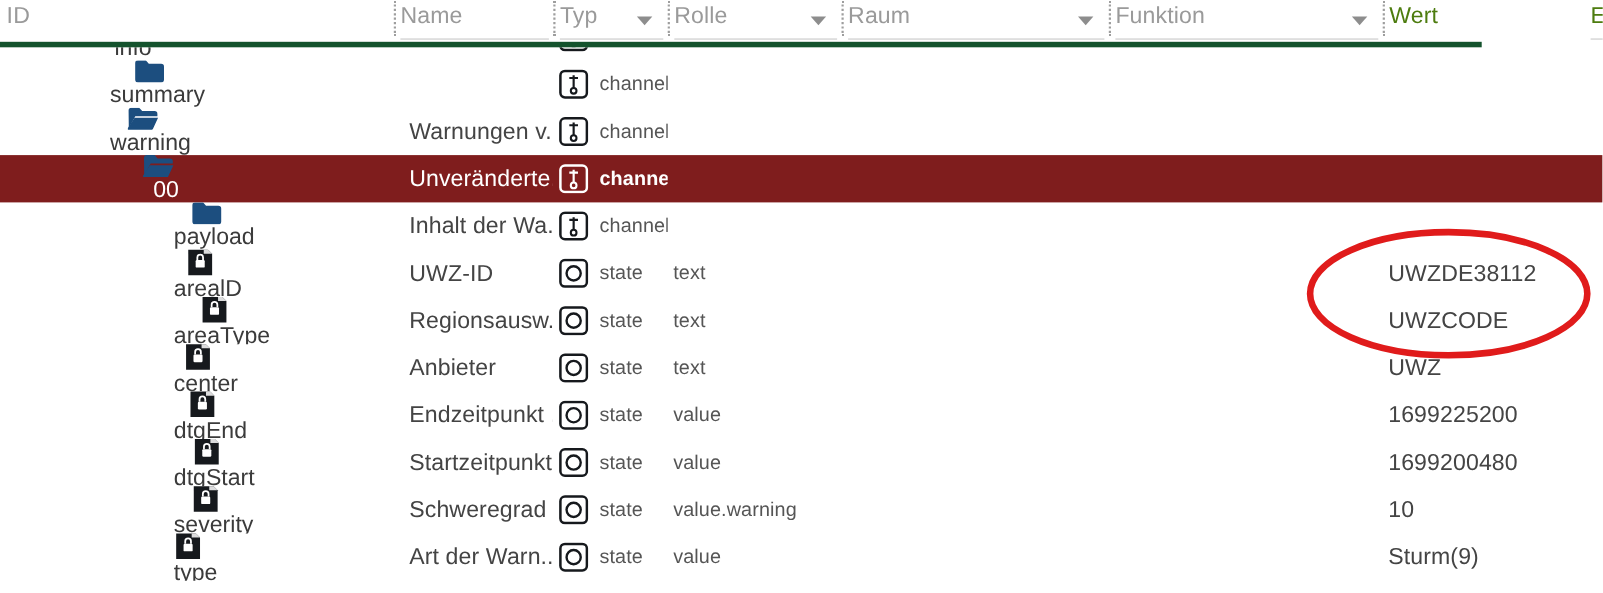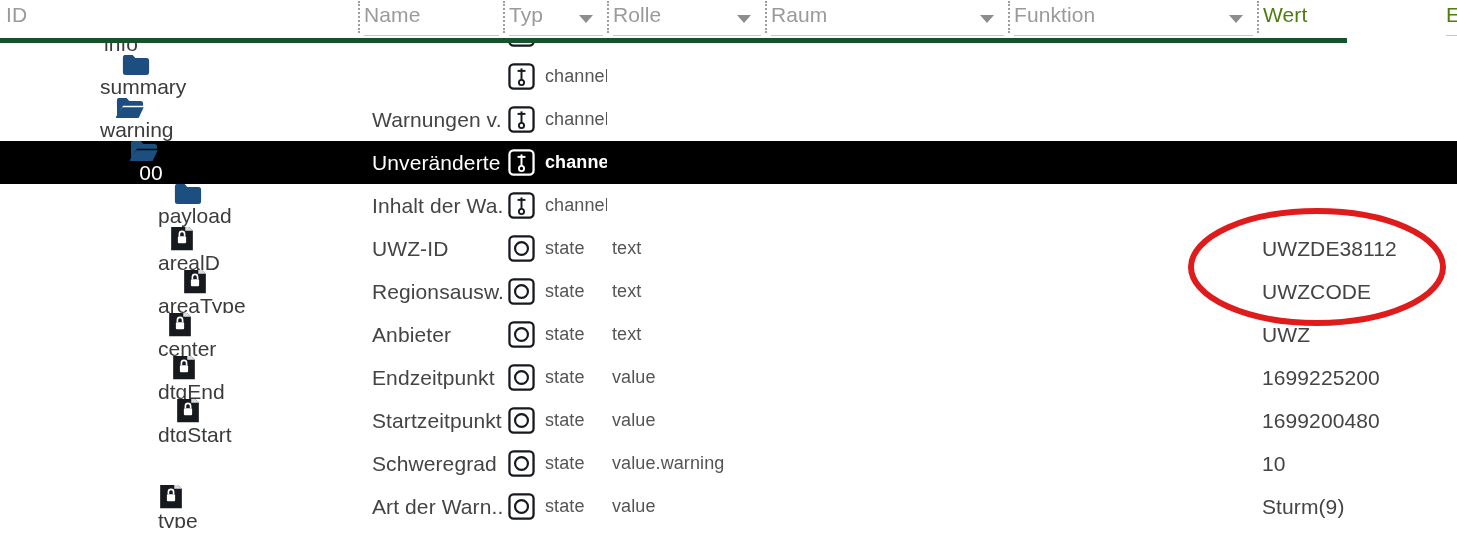--- a/index.html
+++ b/index.html
@@ -82,21 +82,21 @@
     height: 501px;
     overflow: hidden;
   }
   .row {
     position: absolute;
     left: 0;
     width: 1457px;
     height: 43px;
   }
   .row.selected {
-    background: #000000;
+    background: #7f1d1d;
   }
   .cell {
     position: absolute;
     top: 0;
     height: 43px;
     display: flex;
     align-items: center;
     box-sizing: border-box;
     white-space: nowrap;
     overflow: hidden;
@@ -525,50 +525,61 @@
         <div class="cell c-rolle">
           <span class="txt small">value</span>
         </div>
         <div class="cell c-raum"></div>
         <div class="cell c-funktion"></div>
         <div class="cell c-wert">
           <span class="txt">1699200480</span>
         </div>
       </div>
       <div class="row" style="top: 404px;">
-        <div class="cell c-name">
-          <span class="txt">Schweregrad ...</span>
-        </div>
-        <div class="cell c-typ">
-          <div class="typwrap">
-            <span class="typicon"><svg width="27" height="27" viewBox="0 0 26 26">
-                <rect x="1.4" y="1.4" width="23.2" height="23.2" rx="4" fill="none" stroke="#16191d" stroke-width="2.2"></rect>
-                <circle cx="13" cy="13" r="6.2" fill="none" stroke="#16191d" stroke-width="2.1"></circle>
-              </svg></span>
-            <span class="txt small">state</span>
-          </div>
-        </div>
-        <div class="cell c-rolle">
-          <span class="txt small">value.warning</span>
-        </div>
-        <div class="cell c-raum"></div>
-        <div class="cell c-funktion"></div>
-        <div class="cell c-wert">
-          <span class="txt">10</span>
-        </div>
-      </div>
-      <div class="row" style="top: 447px;">
         <div class="cell c-id">
           <div class="idwrap" style="margin-left: 158px;">
             <span class="icon"><svg width="24" height="29.28" viewBox="0 0 22 27">
                 <path d="M1 1 h13 l7 7 v18 h-20 z" fill="#16191d"></path>
                 <path d="M14 1 l7 7 h-7 z" fill="#ffffff" opacity="0.85"></path>
                 <rect x="7.2" y="13.2" width="7.6" height="6.4" rx="1" fill="#ffffff"></rect>
                 <path d="M8.6 13.2 v-2.1 a2.4 2.4 0 0 1 4.8 0 v2.1" fill="none" stroke="#ffffff" stroke-width="1.5"></path>
               </svg></span>
+            <span class="idlabel">severity</span>
+          </div>
+        </div>
+        <div class="cell c-name">
+          <span class="txt">Schweregrad ...</span>
+        </div>
+        <div class="cell c-typ">
+          <div class="typwrap">
+            <span class="typicon"><svg width="27" height="27" viewBox="0 0 26 26">
+                <rect x="1.4" y="1.4" width="23.2" height="23.2" rx="4" fill="none" stroke="#16191d" stroke-width="2.2"></rect>
+                <circle cx="13" cy="13" r="6.2" fill="none" stroke="#16191d" stroke-width="2.1"></circle>
+              </svg></span>
+            <span class="txt small">state</span>
+          </div>
+        </div>
+        <div class="cell c-rolle">
+          <span class="txt small">value.warning</span>
+        </div>
+        <div class="cell c-raum"></div>
+        <div class="cell c-funktion"></div>
+        <div class="cell c-wert">
+          <span class="txt">10</span>
+        </div>
+      </div>
+      <div class="row" style="top: 447px;">
+        <div class="cell c-id">
+          <div class="idwrap" style="margin-left: 158px;">
+            <span class="icon"><svg width="24" height="29.28" viewBox="0 0 22 27">
+                <path d="M1 1 h13 l7 7 v18 h-20 z" fill="#16191d"></path>
+                <path d="M14 1 l7 7 h-7 z" fill="#ffffff" opacity="0.85"></path>
+                <rect x="7.2" y="13.2" width="7.6" height="6.4" rx="1" fill="#ffffff"></rect>
+                <path d="M8.6 13.2 v-2.1 a2.4 2.4 0 0 1 4.8 0 v2.1" fill="none" stroke="#ffffff" stroke-width="1.5"></path>
+              </svg></span>
             <span class="idlabel">type</span>
           </div>
         </div>
         <div class="cell c-name">
           <span class="txt">Art der Warn...</span>
         </div>
         <div class="cell c-typ">
           <div class="typwrap">
             <span class="typicon"><svg width="27" height="27" viewBox="0 0 26 26">
                 <rect x="1.4" y="1.4" width="23.2" height="23.2" rx="4" fill="none" stroke="#16191d" stroke-width="2.2"></rect>

